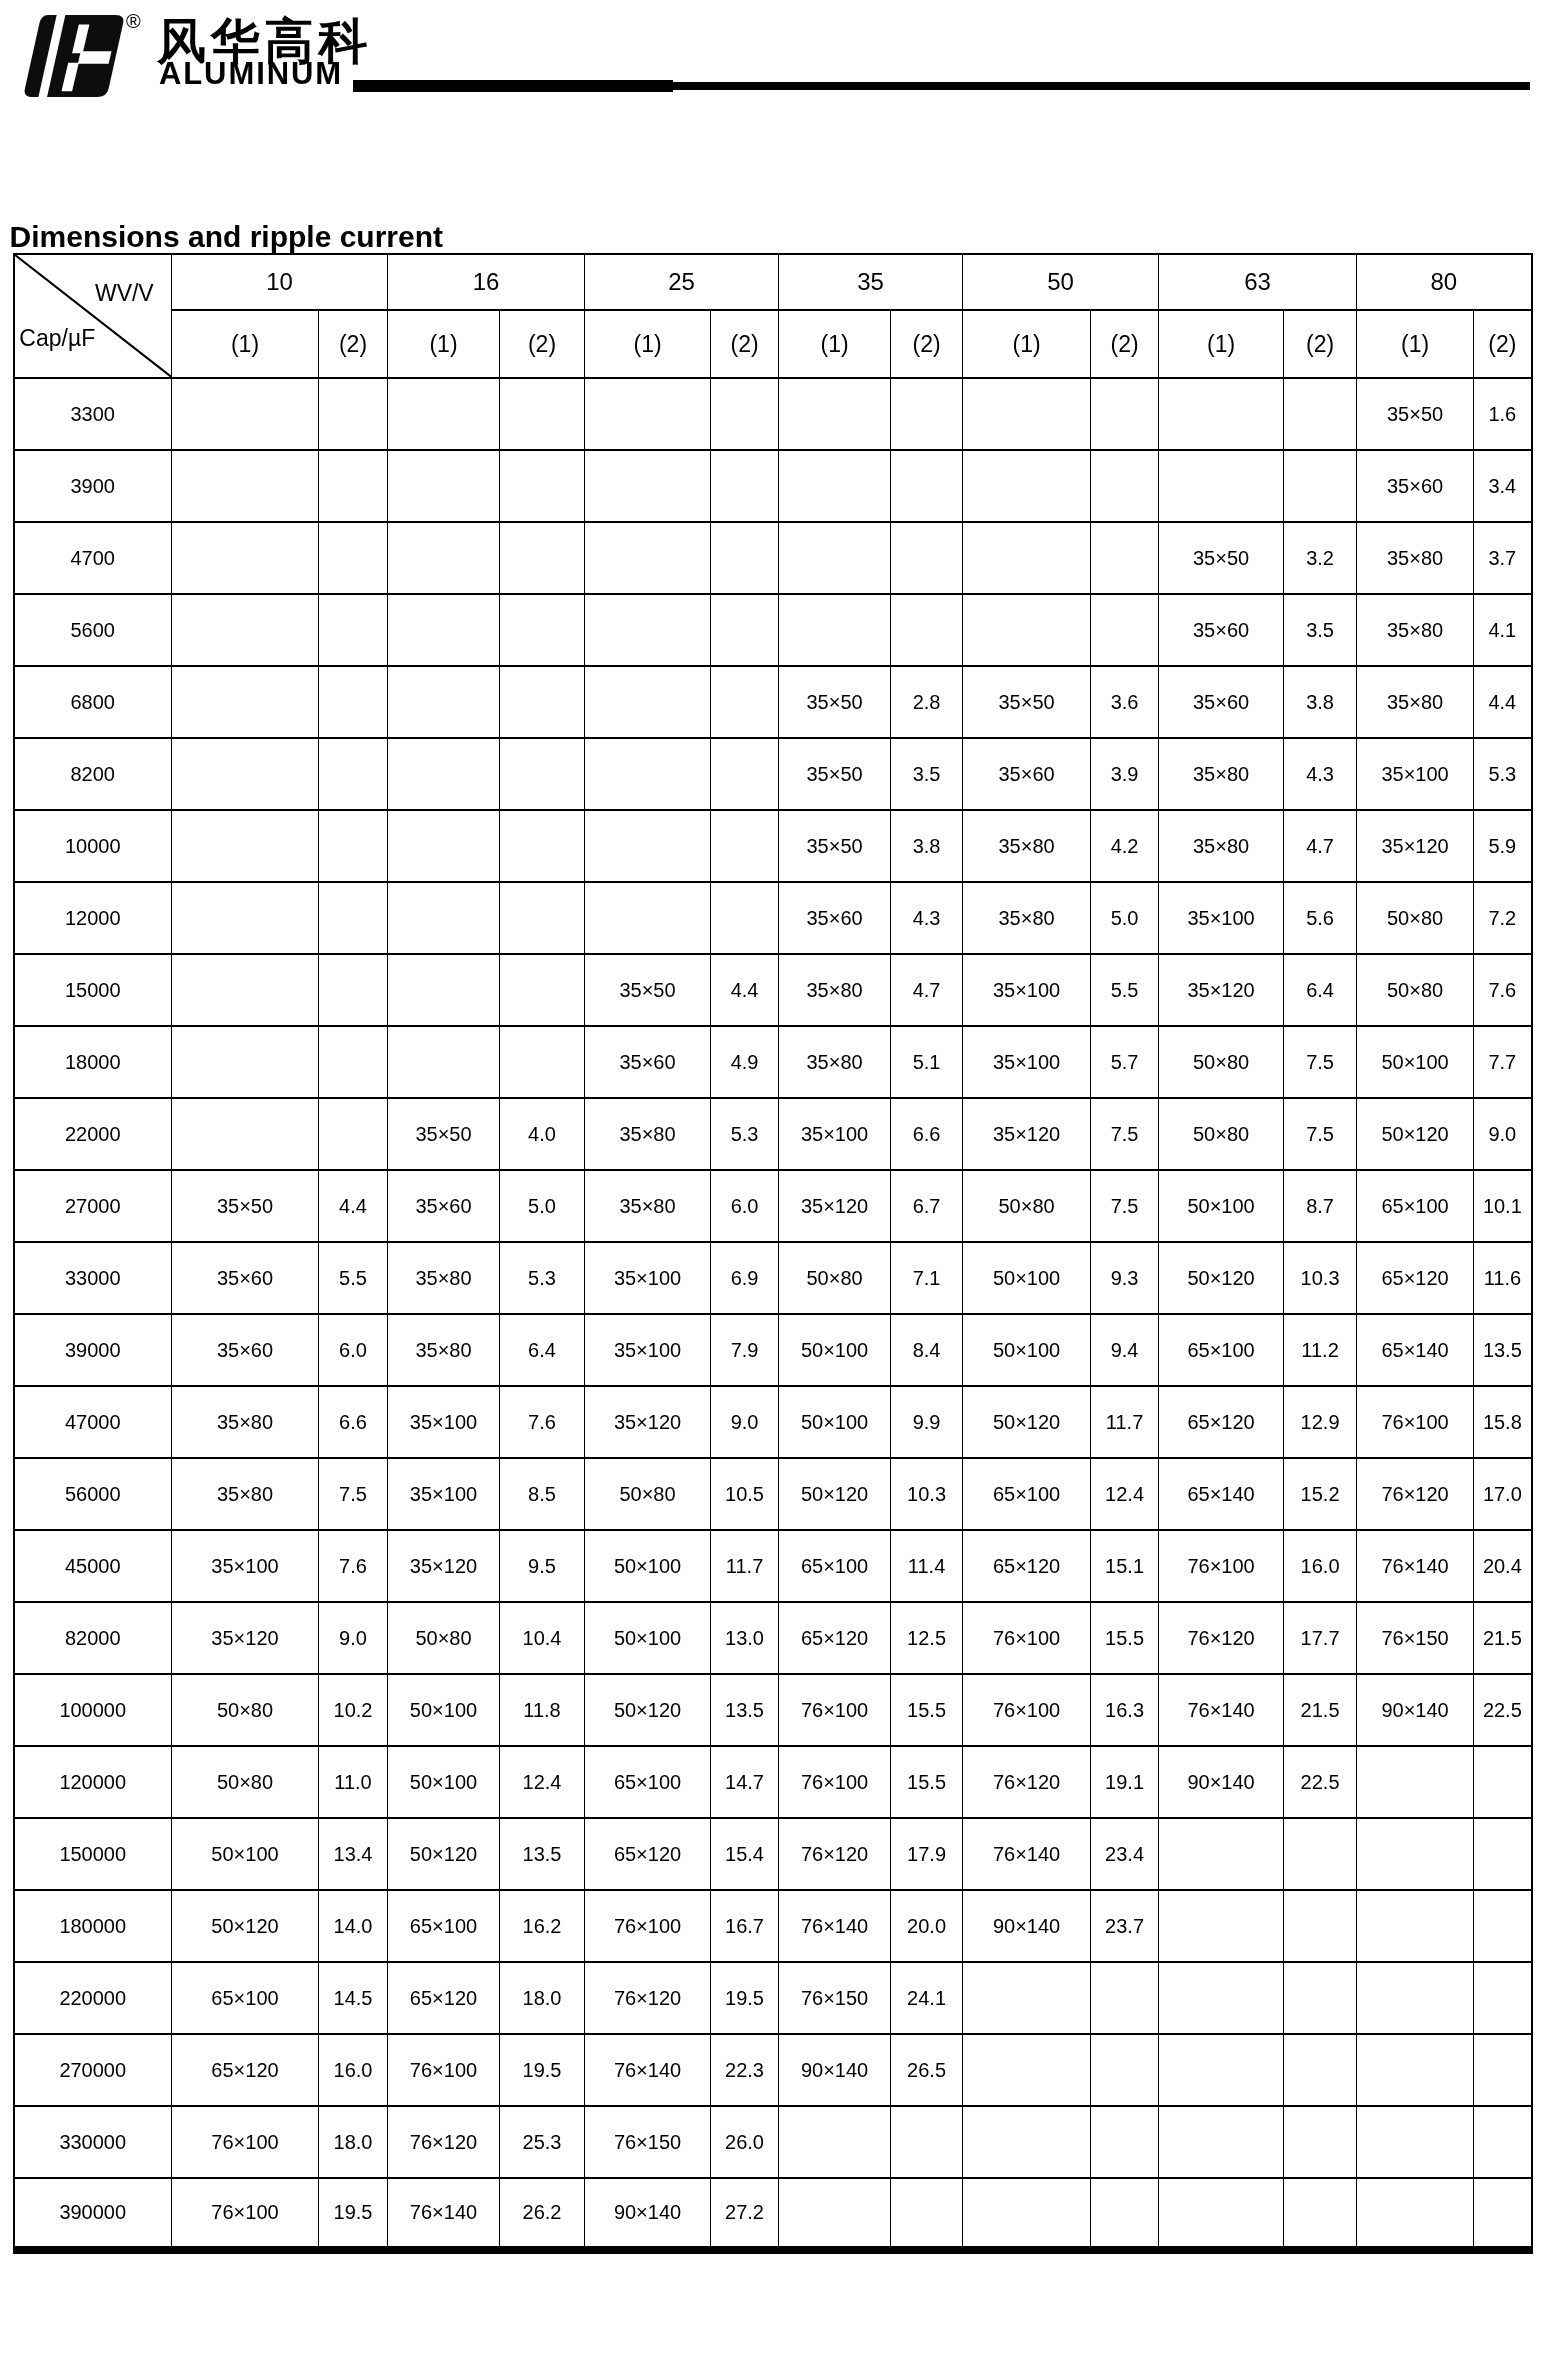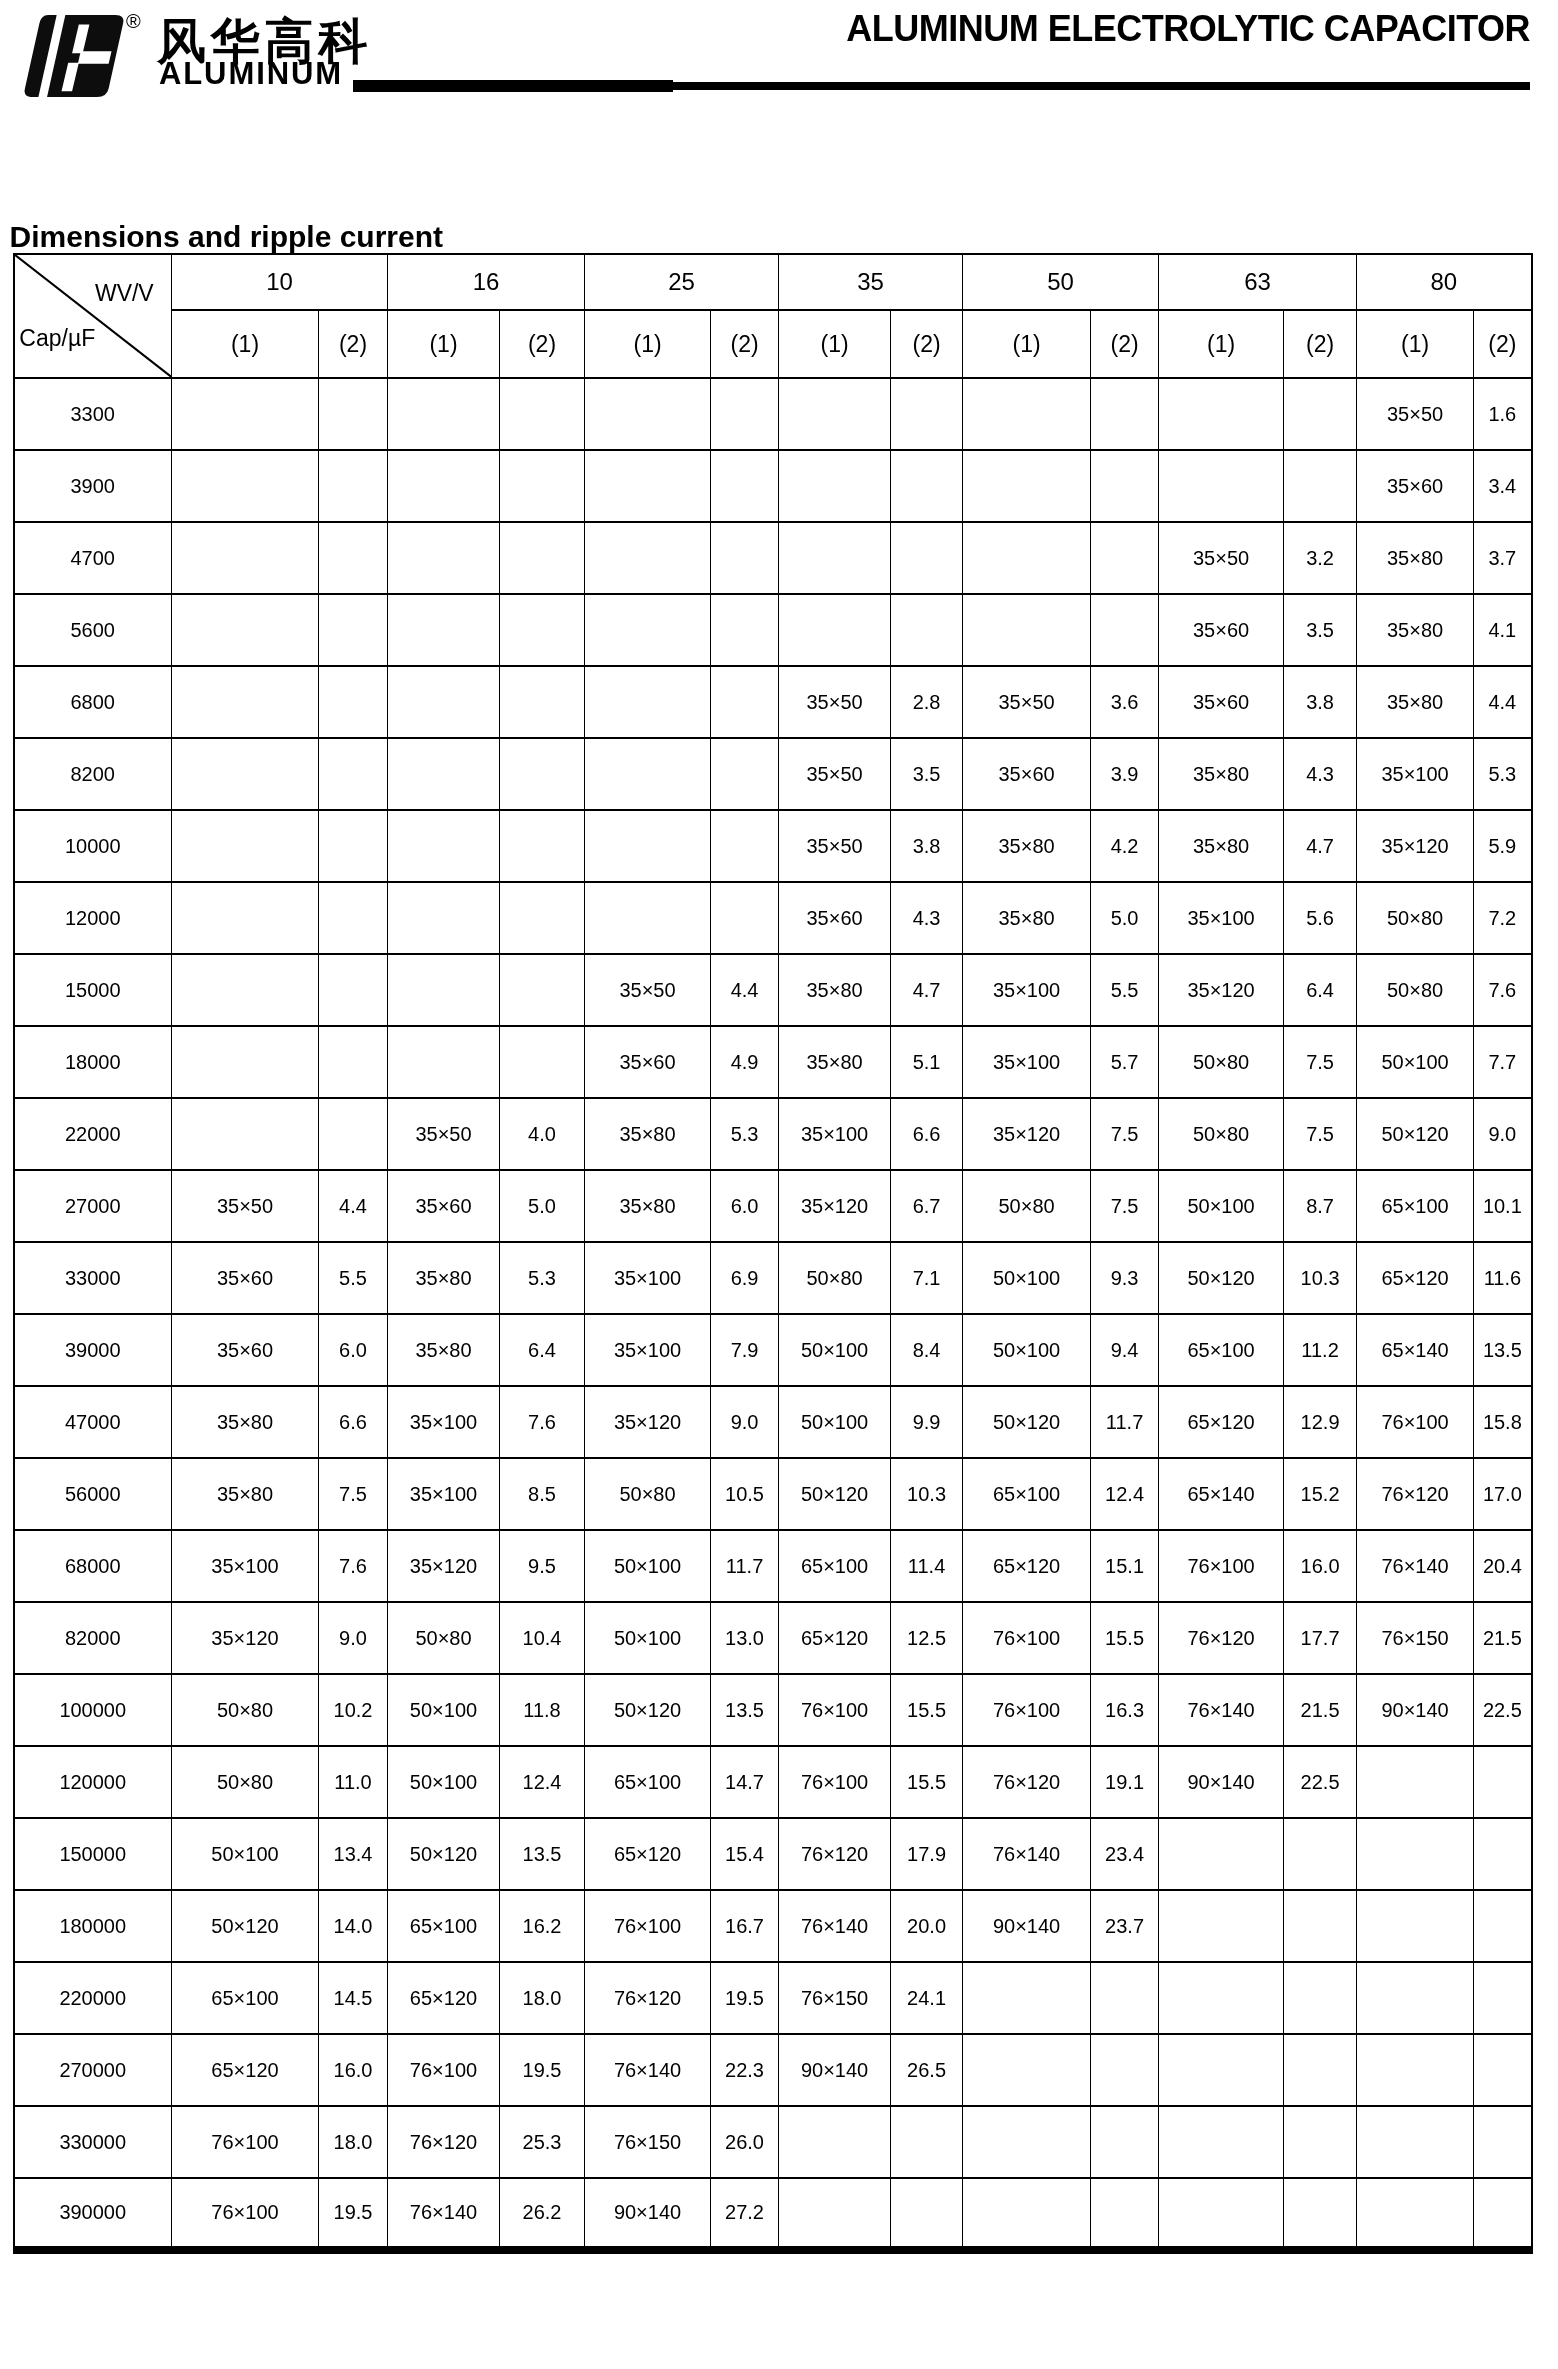--- a/index.html
+++ b/index.html
@@ -52,21 +52,20 @@
   <svg class="logo-mark" viewBox="0 0 106 90" preserveAspectRatio="none">
     <path fill="#0d0d0d" d="M26 2 H96 Q106 2 104 11 L89 79 Q87 88 77 88 H10 Q0 88 2 79 L17 11 Q19 2 26 2 Z"></path>
     <path fill="#ffffff" d="M35 2 h9 L25 88 h-9 Z"></path>
     <path fill="#ffffff" d="M58 12 h11 l-7 30 h-11 Z"></path>
     <path fill="#ffffff" d="M47 52 h11 l-7 30 h-11 Z"></path>
     <path fill="#ffffff" d="M60 40 h32 l-3 13 h-32 Z"></path>
   </svg>
   <div class="reg-mark">®</div>
   <div class="brand-cjk">风华高科</div>
   <div class="brand-latin">ALUMINUM</div>
-  <div class="page-title">ALUMINUM ELECTROLYTIC CAPACITOR</div>
   <div class="rule-a"></div>
   <div class="rule-b"></div>
 
   <div class="sec-en">Dimensions and ripple current</div>
 
   <table class="dim">
     <colgroup>
       <col style="width:158px">
         <col style="width:147px">
         <col style="width:69px">
@@ -384,21 +383,21 @@
         <td>50×120</td>
         <td>10.3</td>
         <td>65×100</td>
         <td>12.4</td>
         <td>65×140</td>
         <td>15.2</td>
         <td>76×120</td>
         <td>17.0</td>
       </tr>
         <tr>
-        <td>68000</td>
+        <td>45000</td>
         <td>35×100</td>
         <td>7.6</td>
         <td>35×120</td>
         <td>9.5</td>
         <td>50×100</td>
         <td>11.7</td>
         <td>65×100</td>
         <td>11.4</td>
         <td>65×120</td>
         <td>15.1</td>

